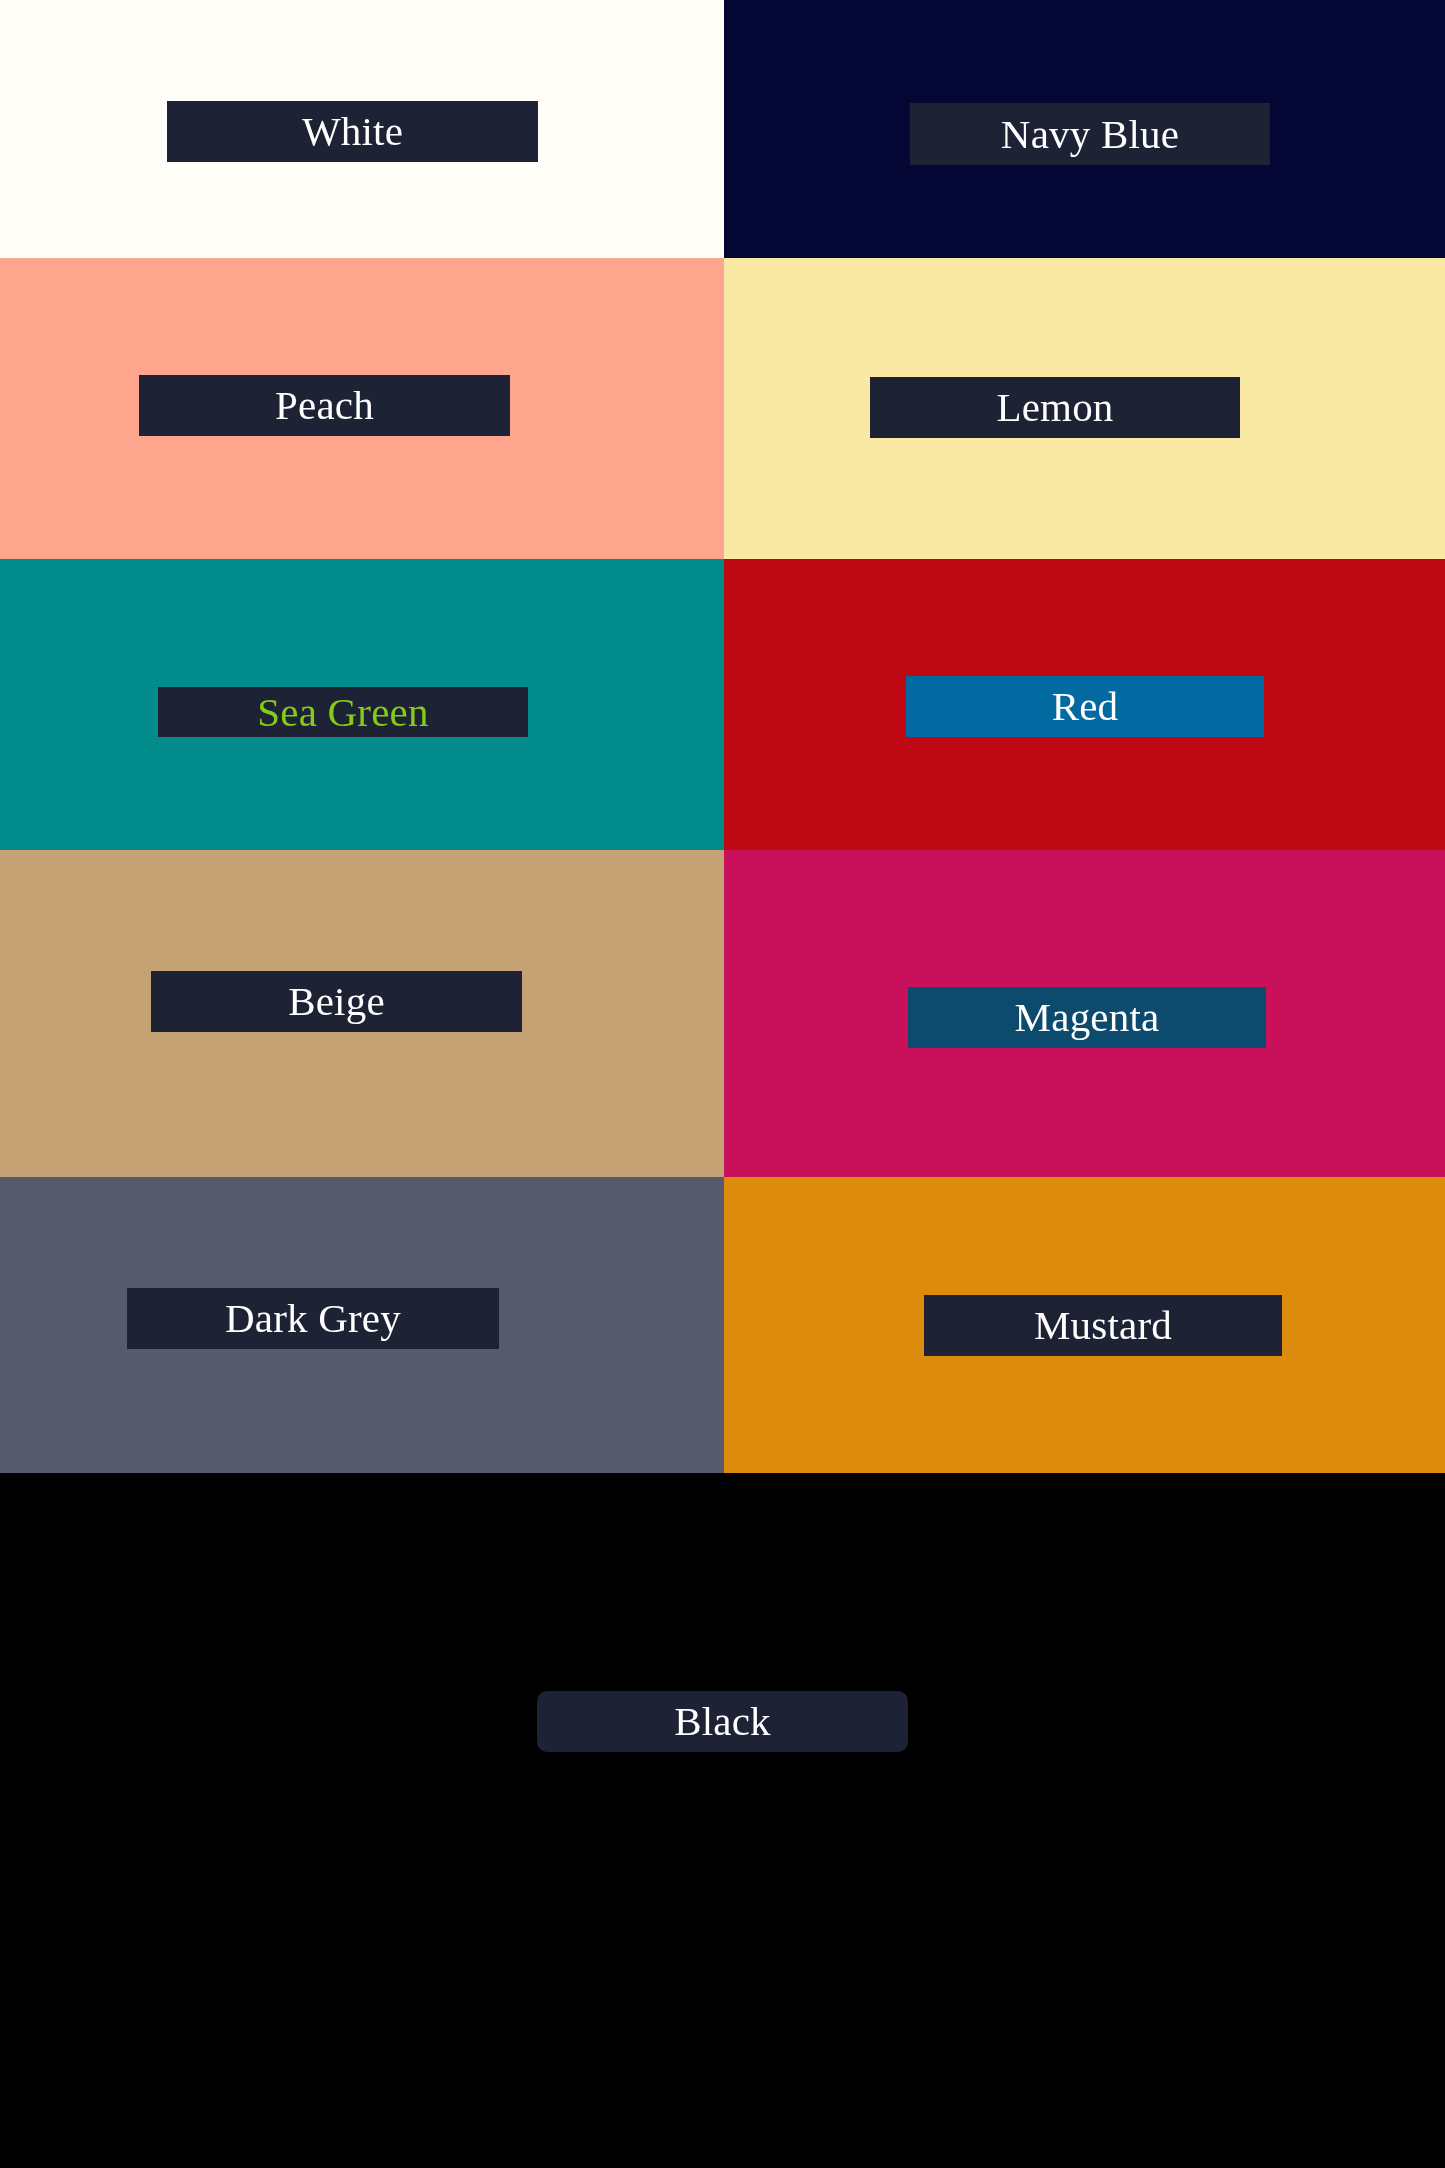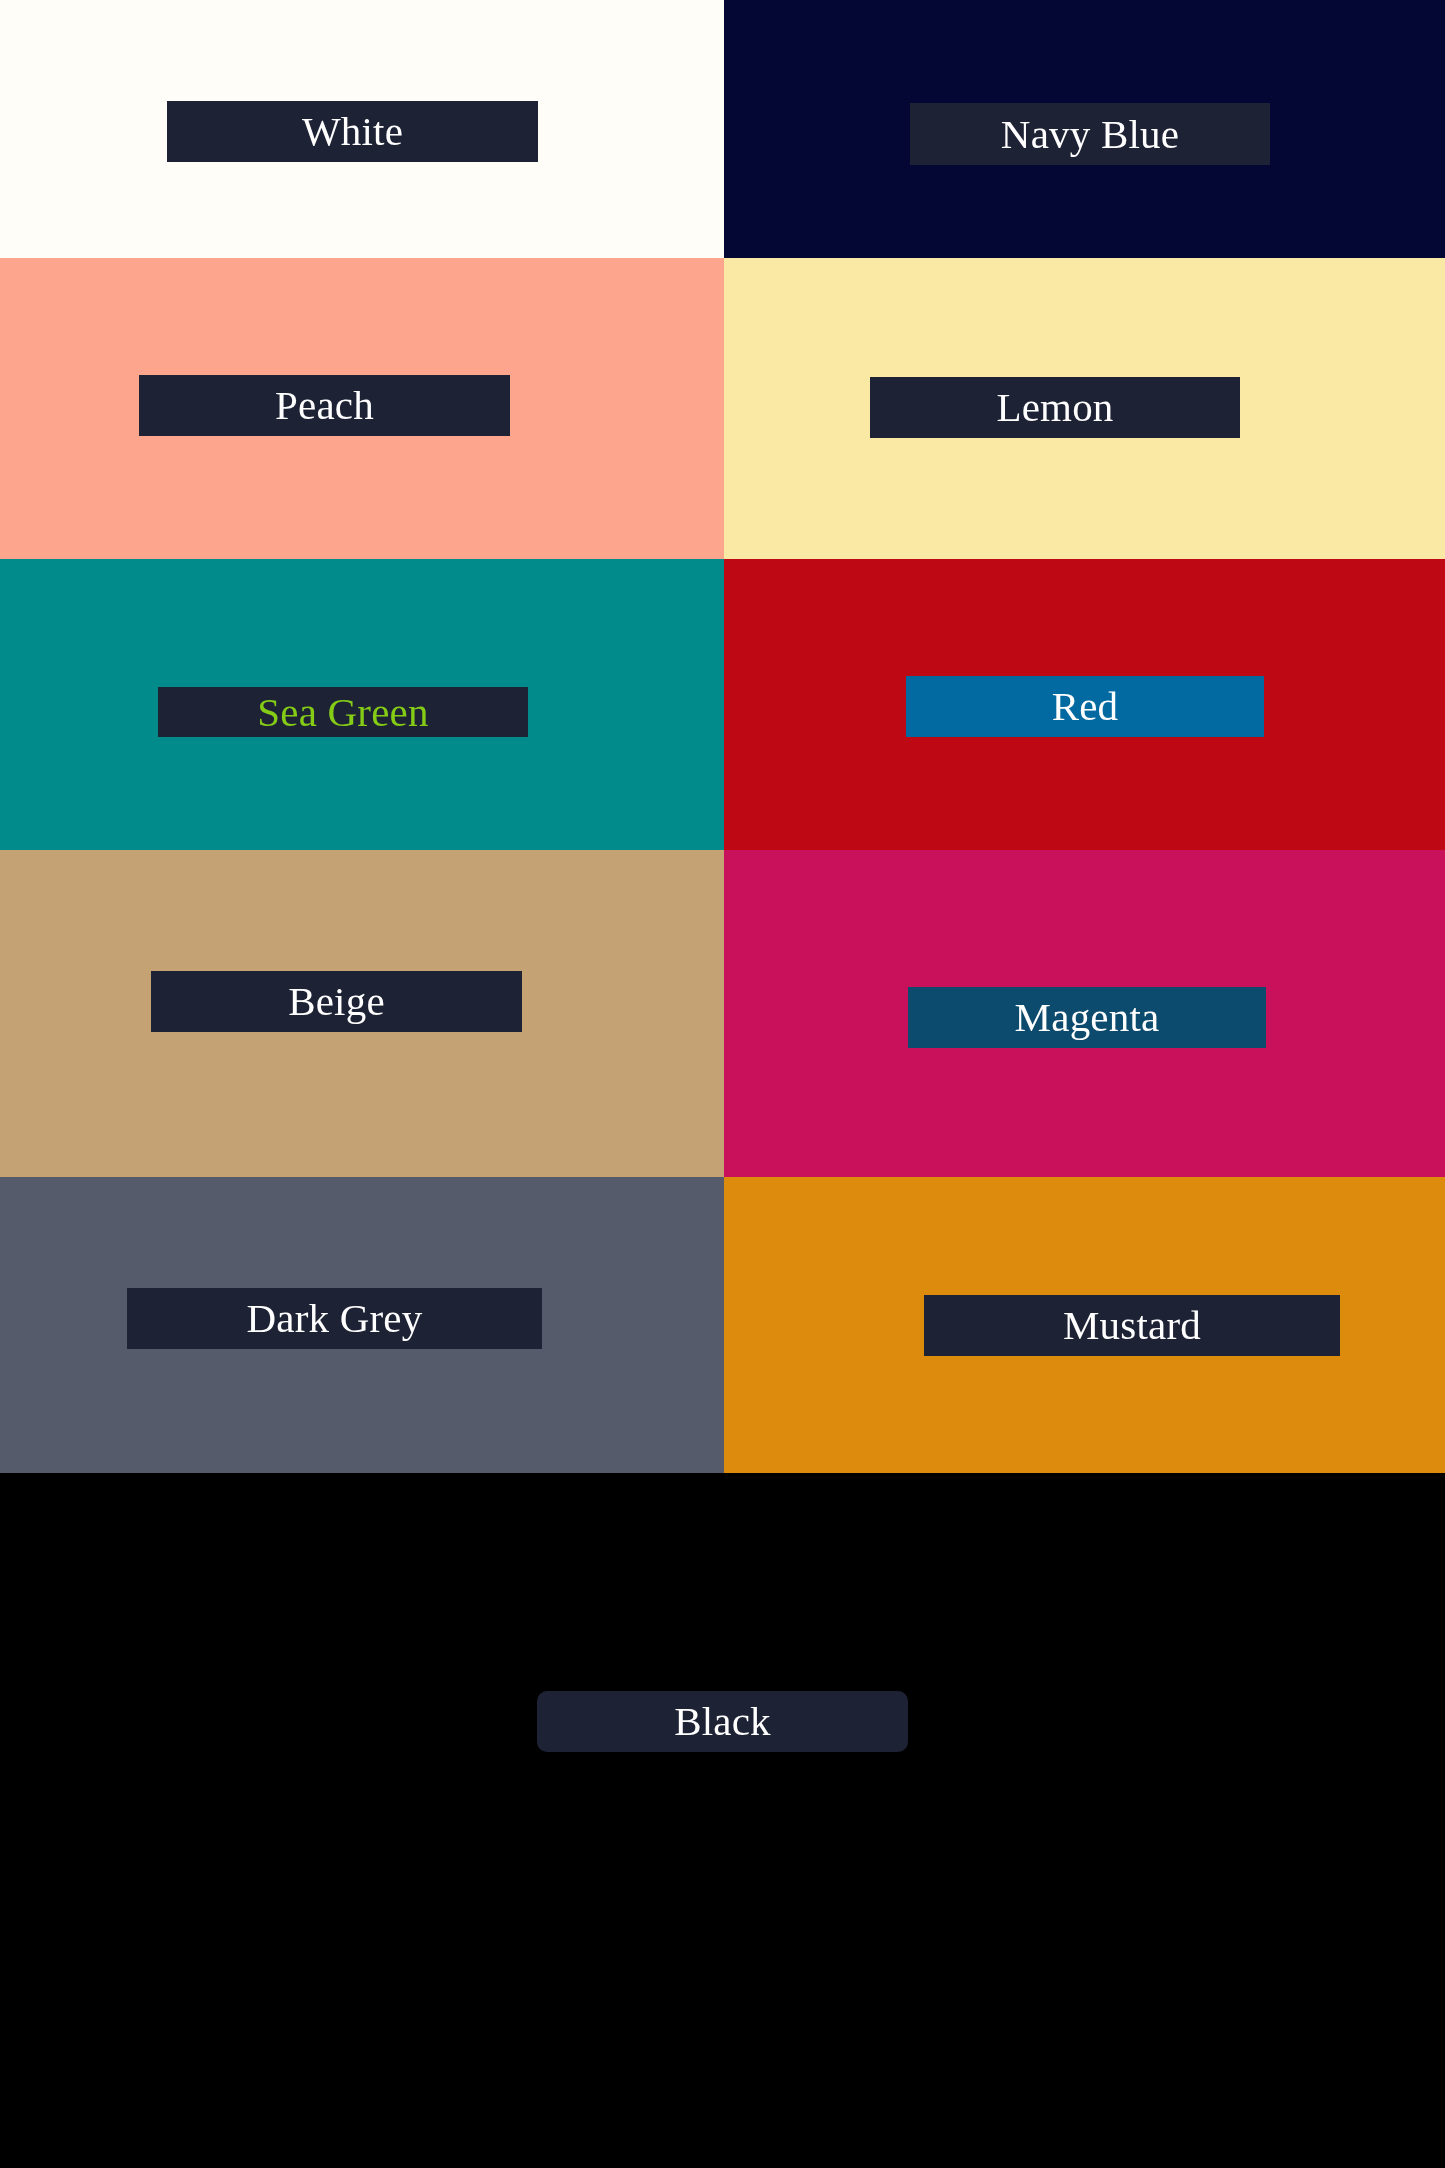--- a/index.html
+++ b/index.html
@@ -50,18 +50,18 @@
     <div class="swatch-label" style="left: 870px; top: 377px; width: 370px; height: 61px; background: rgb(30, 34, 53); color: rgb(255, 255, 255);">Lemon</div>
     <div class="swatch" style="left: 0px; top: 559px; width: 724px; height: 291px; background: rgb(1, 139, 139);"></div>
     <div class="swatch-label" style="left: 158px; top: 687px; width: 370px; height: 50px; background: rgb(30, 34, 53); color: #84cc16;">Sea Green</div>
     <div class="swatch" style="left: 724px; top: 559px; width: 721px; height: 291px; background: rgb(190, 8, 19);"></div>
     <div class="swatch-label" style="left: 906px; top: 676px; width: 358px; height: 61px; background: #0369a1; color: rgb(255, 255, 255);">Red</div>
     <div class="swatch" style="left: 0px; top: 850px; width: 724px; height: 327px; background: rgb(197, 162, 115);"></div>
     <div class="swatch-label" style="left: 139px; top: 971px; width: 371px; height: 61px; background: rgb(30, 34, 53); color: rgb(255, 255, 255); margin-left: 12px;">Beige</div>
     <div class="swatch" style="left: 724px; top: 850px; width: 721px; height: 327px; background: rgb(200, 16, 91);"></div>
     <div class="swatch-label" style="left: 908px; top: 987px; width: 358px; height: 61px; background: #0c4a6e; color: rgb(255, 255, 255);">Magenta</div>
     <div class="swatch" style="left: 0px; top: 1177px; width: 724px; height: 296px; background: rgb(85, 91, 107);"></div>
-    <div class="swatch-label" style="left: 127px; top: 1288px; width: 415px; height: 61px; background: rgb(30, 34, 53); color: rgb(255, 255, 255);">Dark Grey</div>
+    <div class="swatch-label" style="left: 127px; top: 1288px; width: 372px; height: 61px; background: rgb(30, 34, 53); color: rgb(255, 255, 255);">Dark Grey</div>
     <div class="swatch" style="left: 724px; top: 1177px; width: 721px; height: 296px; background: rgb(220, 139, 12);"></div>
-    <div class="swatch-label" style="left: 924px; top: 1295px; width: 416px; height: 61px; background: rgb(30, 34, 53); color: rgb(255, 255, 255);">Mustard</div>
+    <div class="swatch-label" style="left: 924px; top: 1295px; width: 358px; height: 61px; background: rgb(30, 34, 53); color: rgb(255, 255, 255);">Mustard</div>
     <div class="swatch" style="left: 0px; top: 1473px; width: 1445px; height: 695px; background: rgb(0, 0, 0);"></div>
     <div class="swatch-label" style="left: 537px; top: 1691px; width: 371px; height: 61px; background: rgb(30, 34, 53); color: rgb(255, 255, 255); border-radius: 10px;">Black</div>
   </div>
 
 </body></html>

